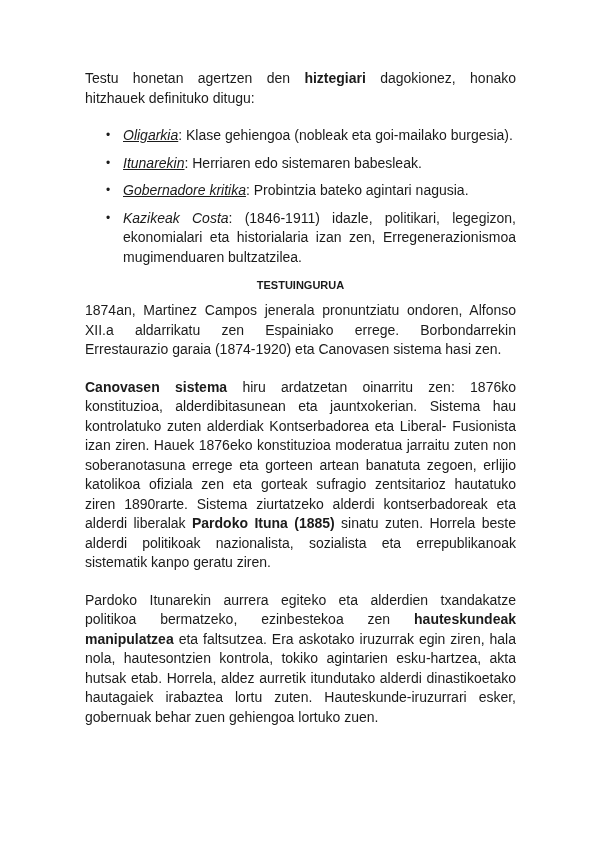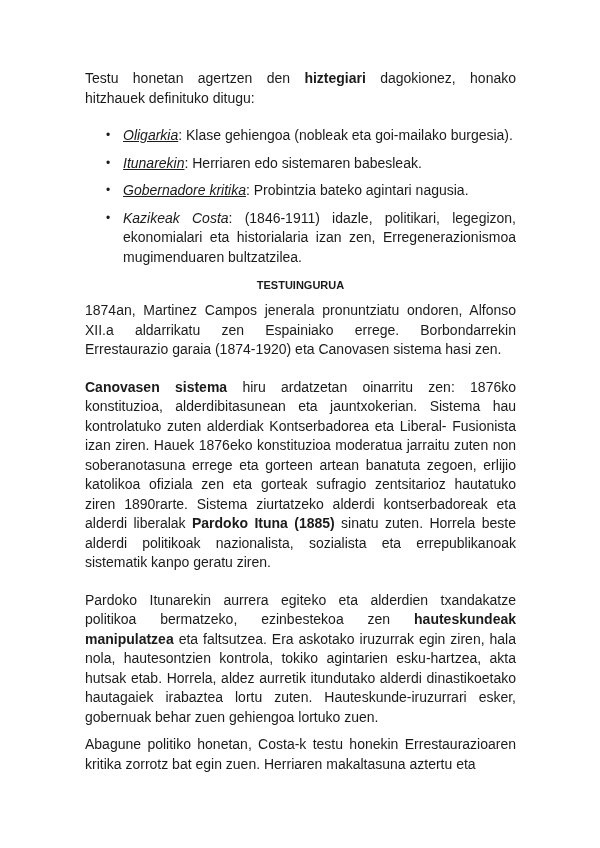--- a/index.html
+++ b/index.html
@@ -17,21 +17,21 @@
     box-sizing: border-box;
     width: 600px;
     height: 848px;
     padding: 69px 84px 30px 85px;
     overflow: hidden;
   }
   .para {
     margin: 0 0 18px 0;
     text-align: justify;
   }
-  .para.tight { margin-bottom: 8px; }
+  .para.tight { margin-bottom: 16px; }
   .glossary {
     list-style: none;
     margin: 0 0 2px 0;
     padding: 0 0 0 21px;
   }
   .glossary li {
     display: flex;
     align-items: flex-start;
     margin-bottom: 8px;
   }
@@ -84,15 +84,14 @@
   </ul>
 
   <h2 class="heading">TESTUINGURUA</h2>
 
   <p class="para"><span>1874an, Martinez Campos jenerala pronuntziatu ondoren, Alfonso XII.a aldarrikatu zen Espainiako errege. Borbondarrekin Errestaurazio garaia (1874-1920) eta Canovasen sistema hasi zen.</span></p>
 
   <p class="para"><span class="seg-b">Canovasen sistema</span><span> hiru ardatzetan oinarritu zen: 1876ko konstituzioa, alderdibitasunean eta jauntxokerian. Sistema hau kontrolatuko zuten alderdiak Kontserbadorea eta Liberal- Fusionista izan ziren. Hauek 1876eko konstituzioa moderatua jarraitu zuten non soberanotasuna errege eta gorteen artean banatuta zegoen, erlijio katolikoa ofiziala zen eta gorteak sufragio zentsitarioz hautatuko ziren 1890rarte. Sistema ziurtatzeko alderdi kontserbadoreak eta alderdi liberalak </span><span class="seg-b">Pardoko Ituna (1885)</span><span> sinatu zuten. Horrela beste alderdi politikoak nazionalista, sozialista eta errepublikanoak sistematik kanpo geratu ziren.</span></p>
 
   <p class="para tight"><span>Pardoko Itunarekin aurrera egiteko eta alderdien txandakatze politikoa bermatzeko, ezinbestekoa zen </span><span class="seg-b">hauteskundeak manipulatzea</span><span> eta faltsutzea. Era askotako iruzurrak egin ziren, hala nola, hautesontzien kontrola, tokiko agintarien esku-hartzea, akta hutsak etab. Horrela, aldez aurretik itundutako alderdi dinastikoetako hautagaiek irabaztea lortu zuten. Hauteskunde-iruzurrari esker, gobernuak behar zuen gehiengoa lortuko zuen.</span></p>
 
-  <p class="para"><span>Abagune politiko honetan, Costa-k testu honekin Errestaurazioaren kritika zorrotz bat egin zuen. Herriaren makaltasuna aztertu eta</span></p>
 
 </div>
 
 </body></html>

